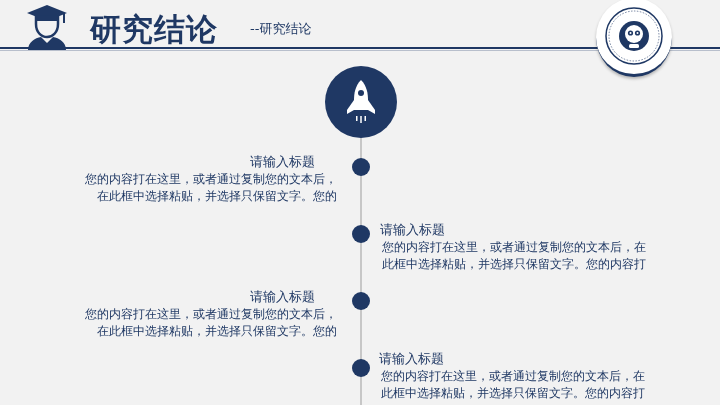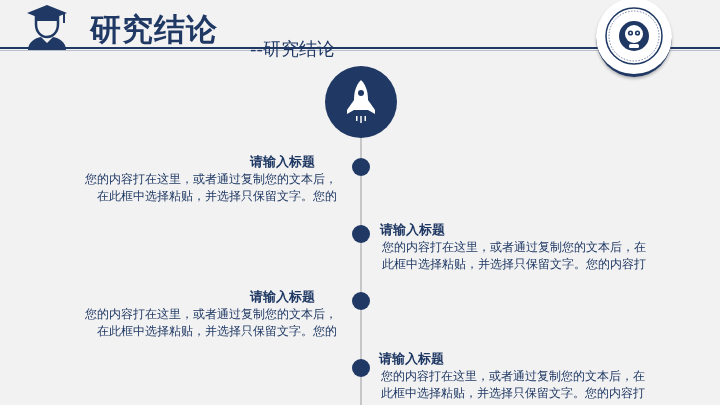--- a/index.html
+++ b/index.html
@@ -14,41 +14,41 @@
   }
   .header-line2 {
     position:absolute; left:0; top:50px; width:720px; height:1px; background:#b8bfcc;
   }
   .grad-icon { position:absolute; left:25px; top:4px; width:44px; height:46px; }
   .title {
     position:absolute; left:90px; top:10px; font-size:31px; font-weight:bold;
     color:#1f3864; letter-spacing:1px; line-height:38px;
   }
   .subtitle {
-    position:absolute; left:250px; top:36px; font-size:18px; color:#1f3864; line-height:26px;
+    position:absolute; left:250px; top:16px; font-size:13px; color:#1f3864; line-height:26px;
   }
   .logo-wrap {
     position:absolute; left:596px; top:-2px; width:76px; height:76px; border-radius:50%;
     background:#ffffff; box-shadow:0 2px 3px rgba(0,0,0,0.25);
     border-bottom:3px solid #1f3864;
   }
   .logo-wrap svg { position:absolute; left:8px; top:8px; }
   .timeline-line {
     position:absolute; left:360px; top:110px; width:2px; height:295px; background:#c7c7c7;
   }
   .rocket-circle {
     position:absolute; left:325px; top:66px; width:72px; height:72px; border-radius:50%;
     background:#1f3864;
   }
   .rocket-circle svg { position:absolute; left:18px; top:12px; }
   .dot {
     position:absolute; width:18px; height:18px; border-radius:50%; background:#1f3864;
   }
   .item { position:absolute; }
-  .item .h { font-size:13px; font-weight:bold; color:#1f3864; line-height:18px; }
+  .item .h { font-size:13px; font-weight:normal; color:#1f3864; line-height:18px; }
   .item .p { font-size:12px; color:#1f3864; line-height:17px; white-space:nowrap; }
   .left { text-align:right; }
   .left .h { padding-right:0; }
 </style>
 </head>
 <body>
 
 <div class="header-line"></div>
 <div class="header-line2"></div>
 

